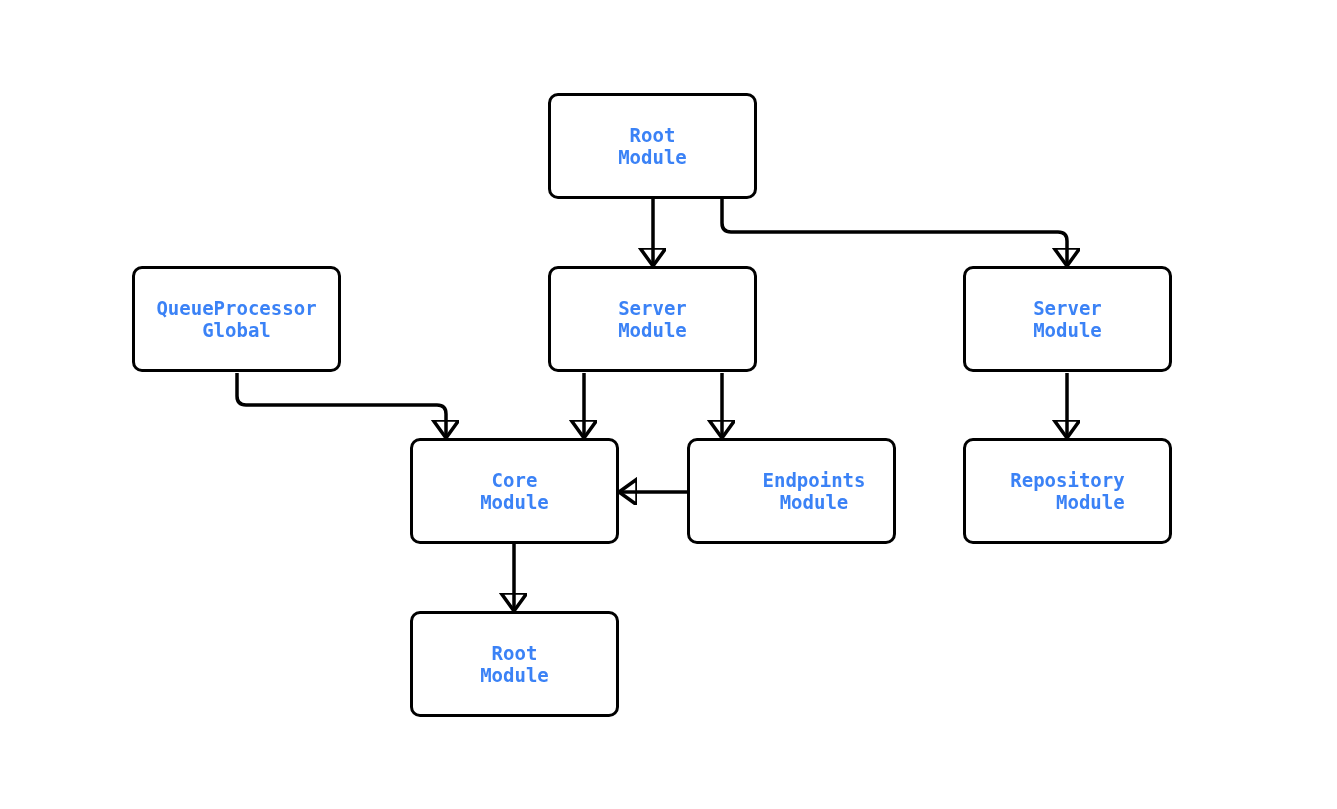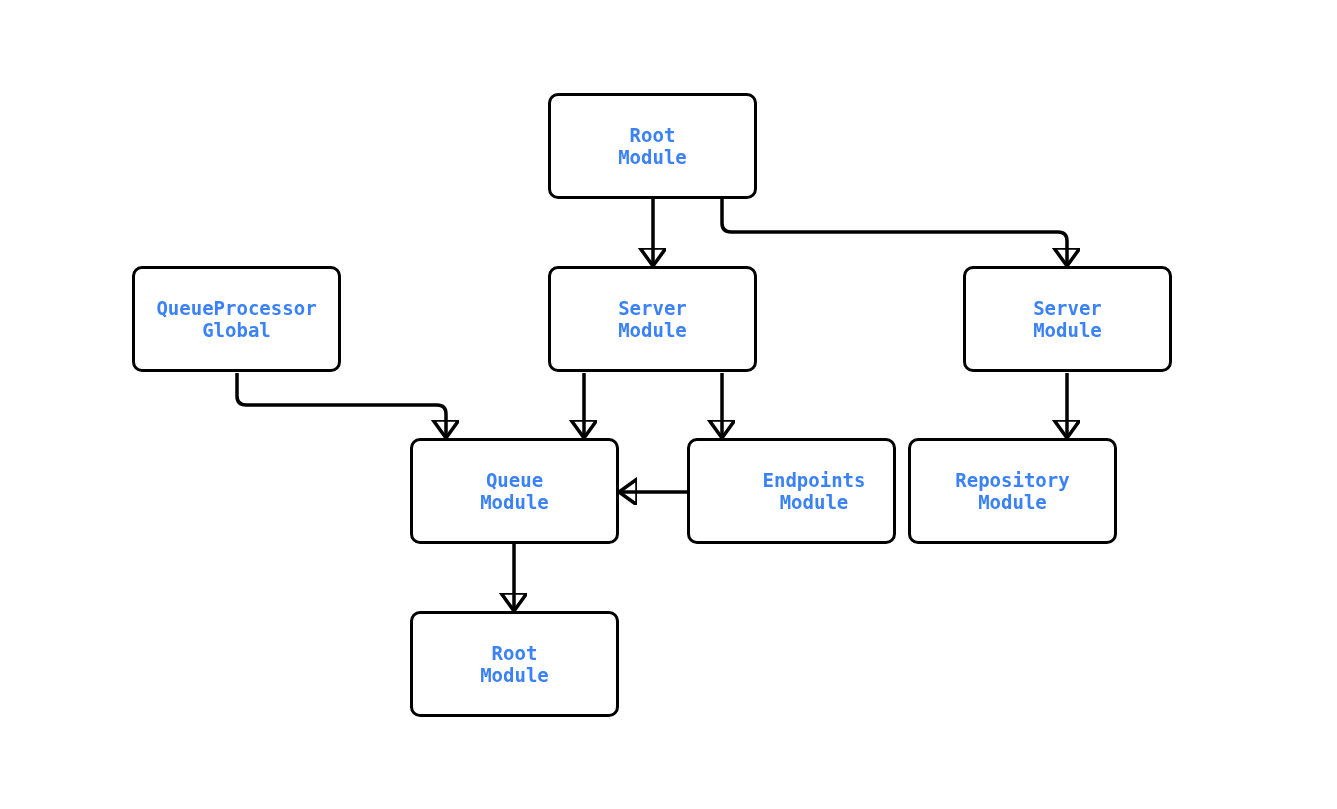--- a/index.html
+++ b/index.html
@@ -48,21 +48,21 @@
     color: #3b82f6;
     white-space: pre-line;
   }
   
   .pos-root           { left: 548px; top: 93px;  }
   .pos-queueprocessor { left: 132px; top: 266px; }
   .pos-server         { left: 548px; top: 266px; text-align: center; }
   .pos-global         { left: 963px; top: 266px; }
   .pos-core           { left: 410px; top: 438px; }
   .pos-endpoints      { left: 687px; top: 438px; padding-left: 45px; }
-  .pos-repository     { left: 908px; top: 438px; }
+  .pos-repository     { left: 963px; top: 438px; text-align: right; }
   .pos-queue          { left: 410px; top: 611px; }
 </style>
 </head>
 <body>
 
 <div class="canvas">
 
   <svg class="edges" viewBox="0 0 1337 809" xmlns="http://www.w3.org/2000/svg">
     <defs>
       <marker id="arrowhead" markerUnits="userSpaceOnUse" markerWidth="20" markerHeight="28" refX="18" refY="13" orient="auto">
@@ -93,21 +93,21 @@
     <span class="node-label">Server
 Module</span>
   </div>
 
   <div class="node pos-global">
     <span class="node-label">Server
 Module</span>
   </div>
 
   <div class="node pos-core">
-    <span class="node-label">Queue
+    <span class="node-label">Core
 Module</span>
   </div>
 
   <div class="node pos-endpoints">
     <span class="node-label">Endpoints
 Module</span>
   </div>
 
   <div class="node pos-repository">
     <span class="node-label">Repository

